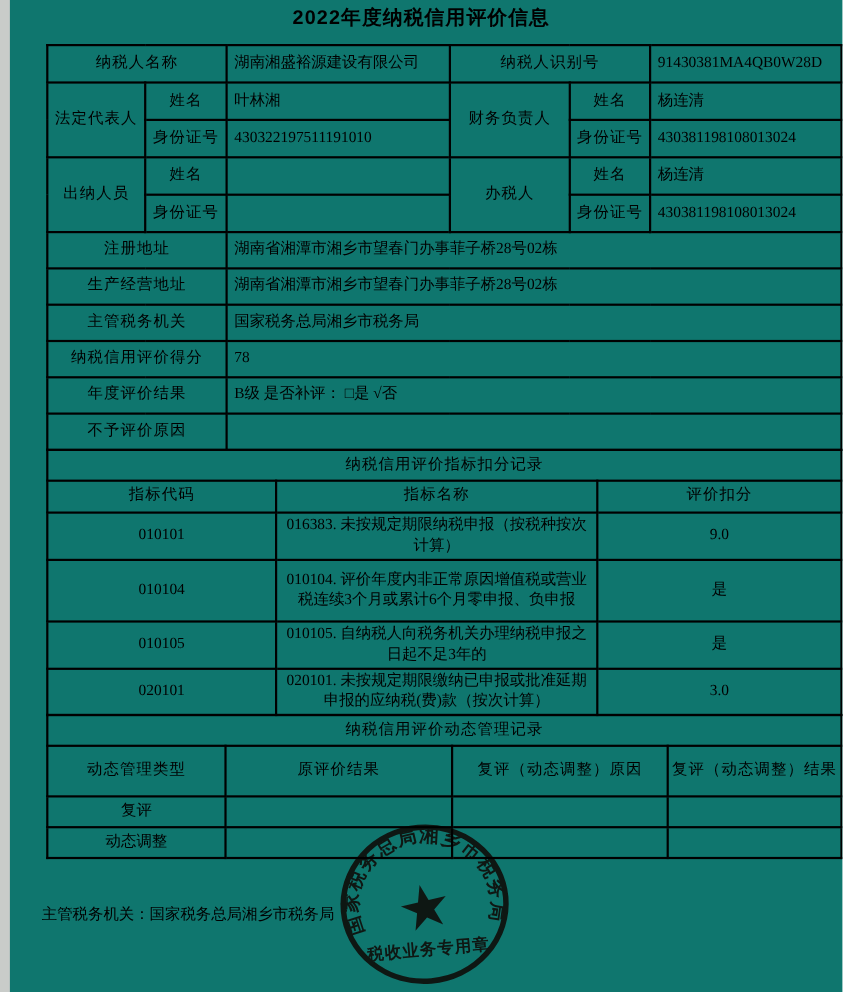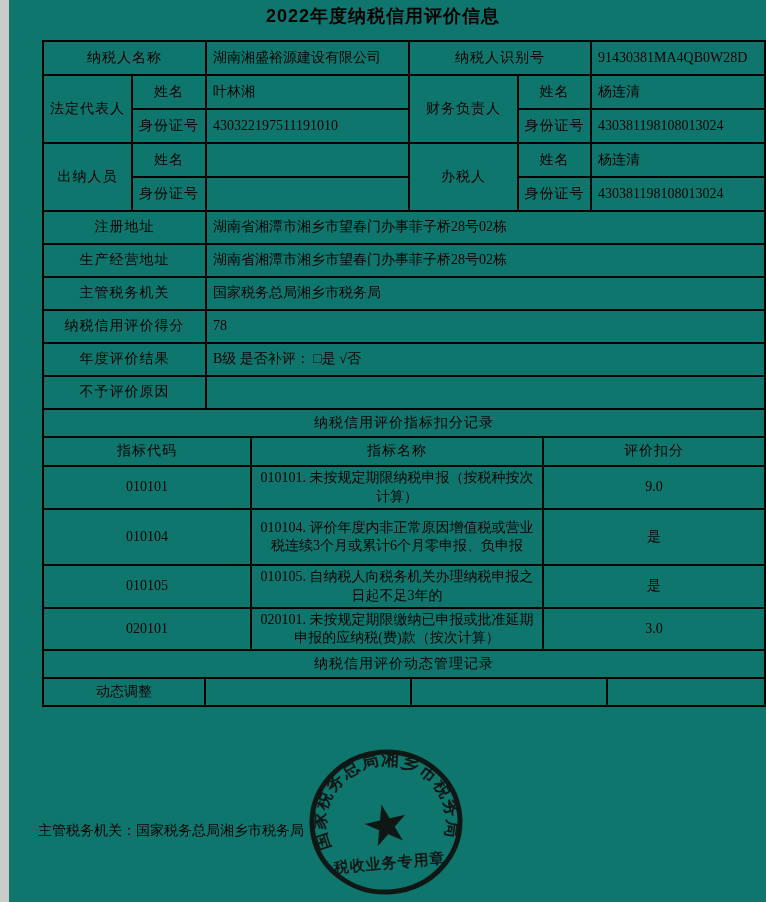--- a/index.html
+++ b/index.html
@@ -125,21 +125,21 @@
           <tr style="height:28px">
         <td colspan="3" class="sec">纳税信用评价指标扣分记录</td>
       </tr>
       <tr style="height:29px">
         <td class="lbl">指标代码</td>
         <td class="lbl">指标名称</td>
         <td class="lbl">评价扣分</td>
       </tr>
       <tr style="height:43px">
         <td class="ctr">010101</td>
-        <td class="ctr">010101. 未按规定期限纳税申报（按税种按次计算）</td>
+        <td class="ctr">016383. 未按规定期限纳税申报（按税种按次计算）</td>
         <td class="ctr">9.0</td>
       </tr>
       <tr style="height:56px">
         <td class="ctr">010104</td>
         <td class="ctr">010104. 评价年度内非正常原因增值税或营业税连续3个月或累计6个月零申报、负申报</td>
         <td class="ctr">是</td>
       </tr>
       <tr style="height:43px">
         <td class="ctr">010105</td>
         <td class="ctr">010105. 自纳税人向税务机关办理纳税申报之日起不足3年的</td>
@@ -156,20 +156,32 @@
     <table class="t3">
       <colgroup>
         <col style="width:162px">
           <col style="width:206px">
           <col style="width:196px">
           <col style="width:158px">
       </colgroup>
       <tbody>
           <tr style="height:28px">
         <td colspan="4" class="sec">纳税信用评价动态管理记录</td>
+      </tr>
+      <tr style="height:46px">
+        <td class="lbl">动态管理类型</td>
+        <td class="lbl">原评价结果</td>
+        <td class="lbl">复评（动态调整）原因</td>
+        <td class="lbl">复评（动态调整）结果</td>
+      </tr>
+      <tr style="height:28px">
+        <td class="ctr">复评</td>
+        <td class="val"></td>
+        <td class="val"></td>
+        <td class="val"></td>
       </tr>
       <tr style="height:28px">
         <td class="ctr">动态调整</td>
         <td class="val"></td>
         <td class="val"></td>
         <td class="val"></td>
       </tr>
     </tbody>
       </table>
   </div>

